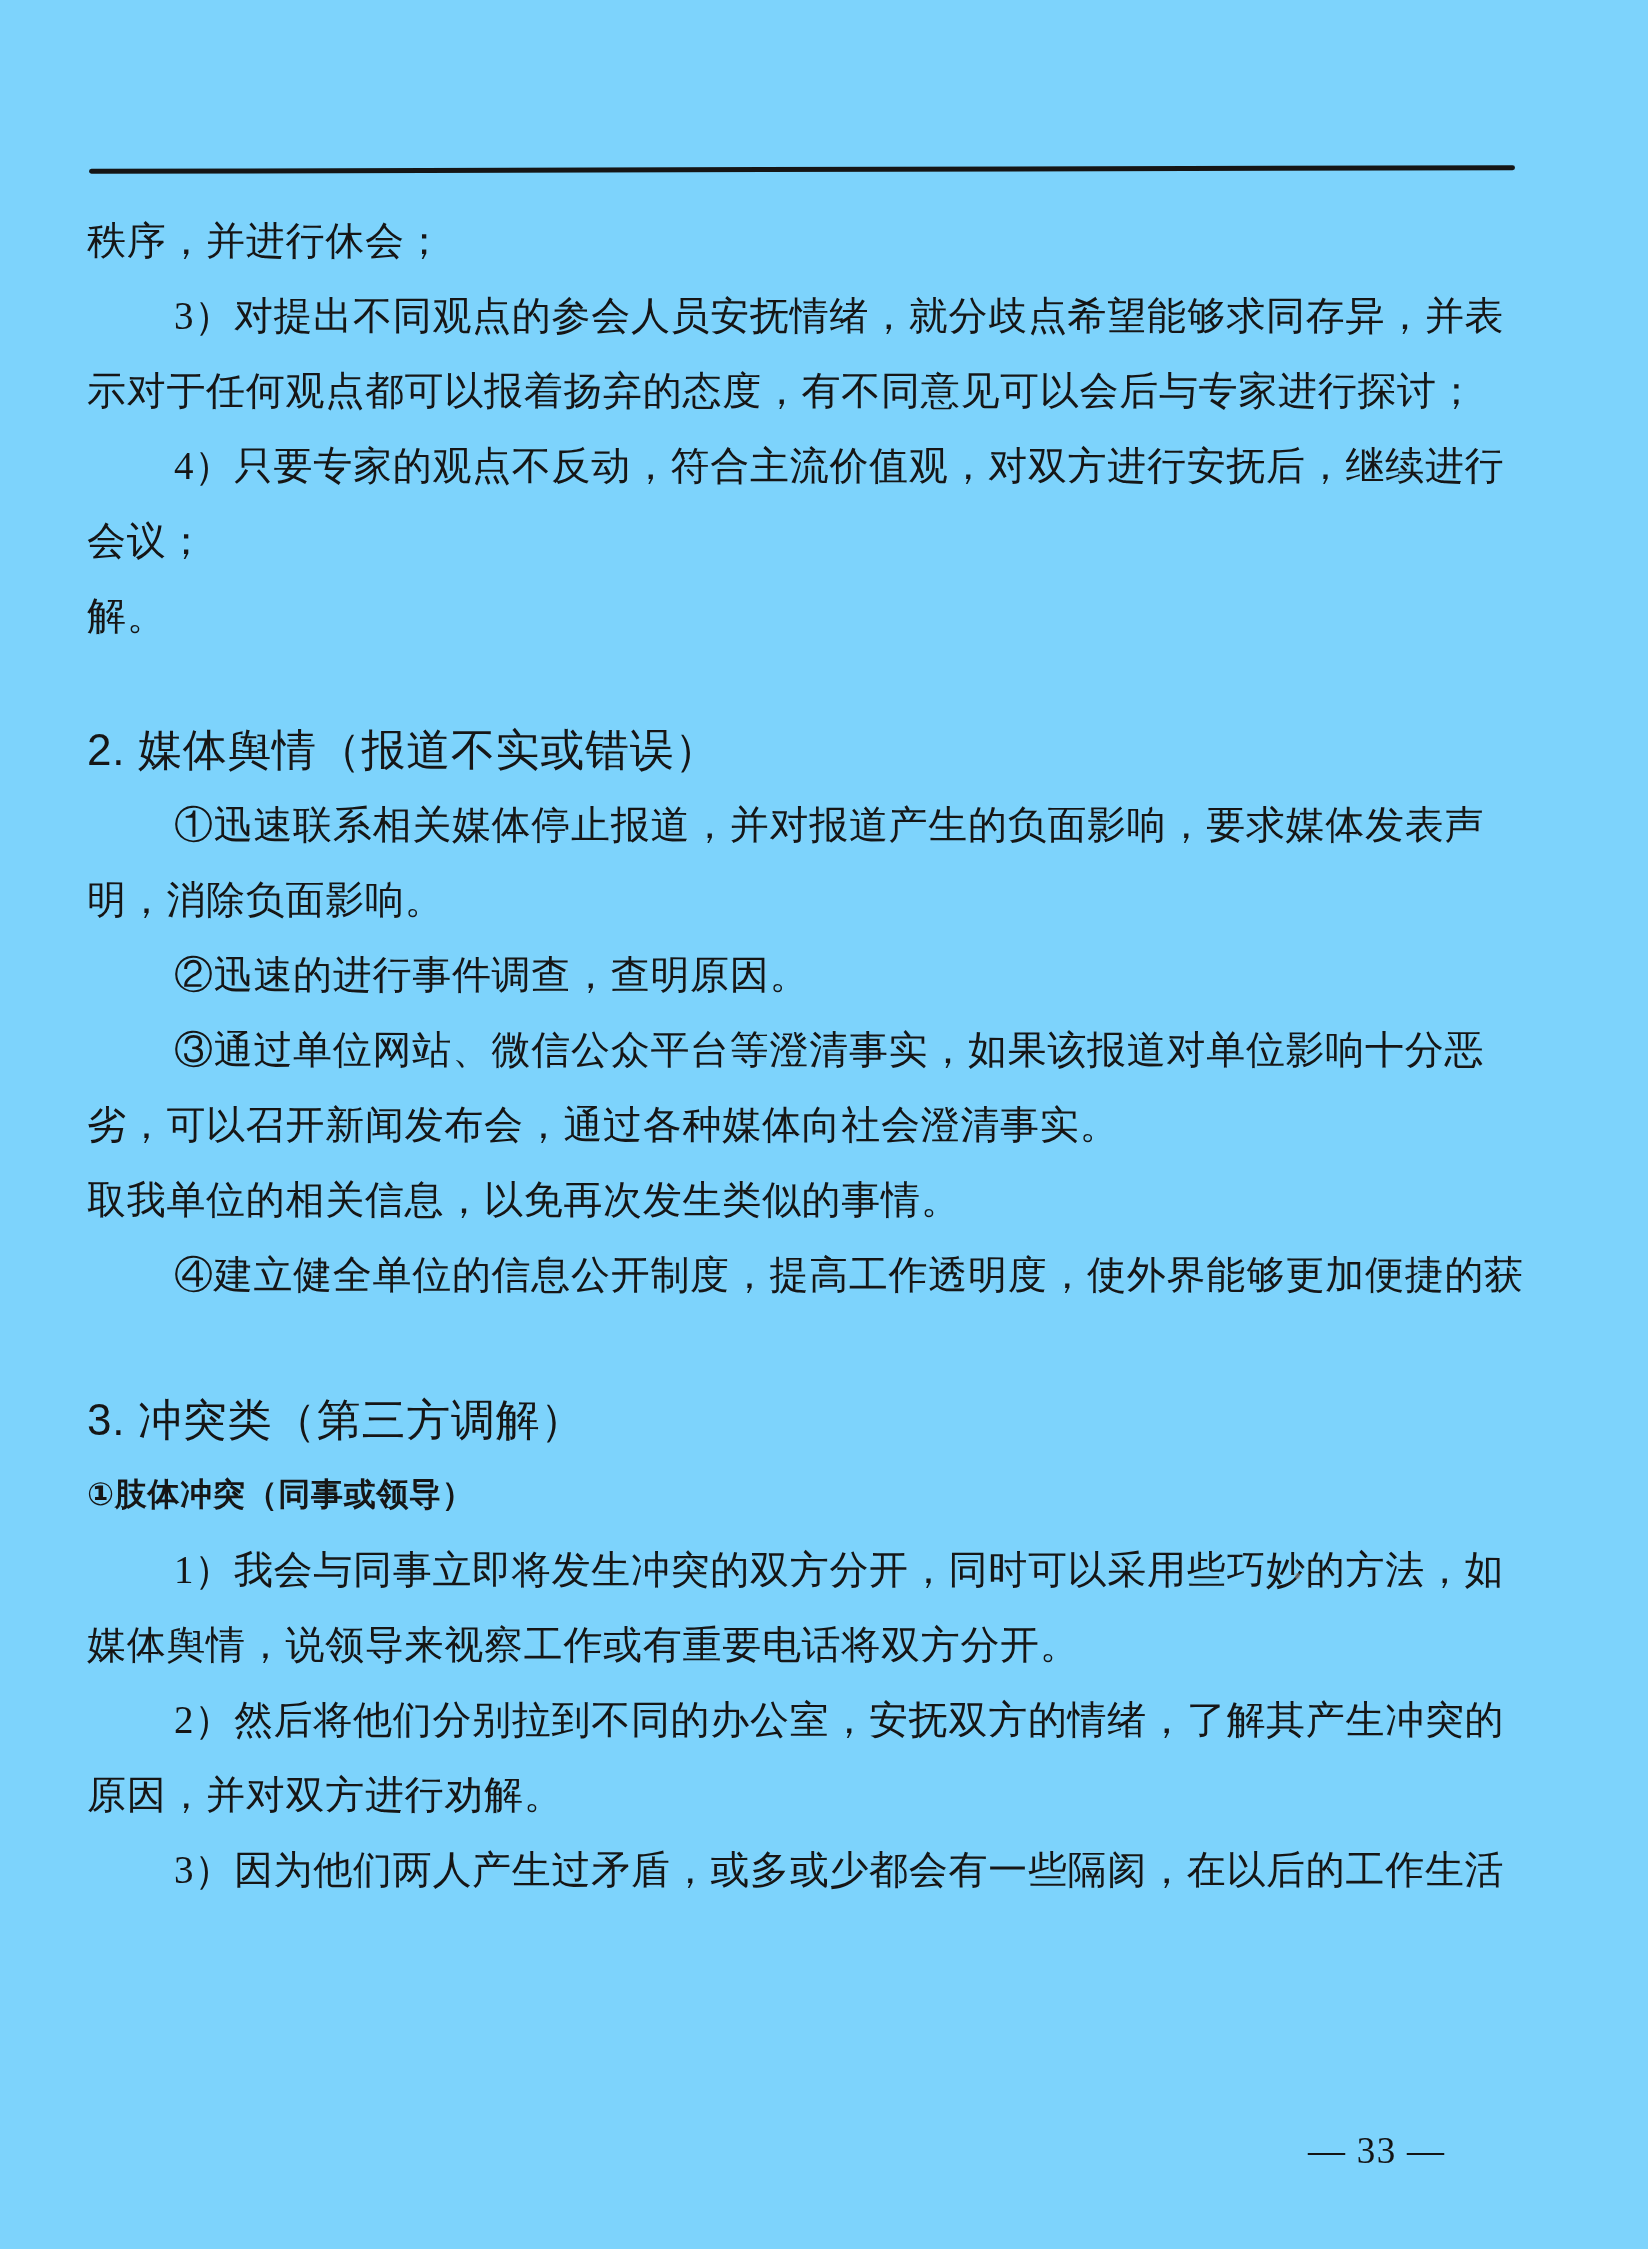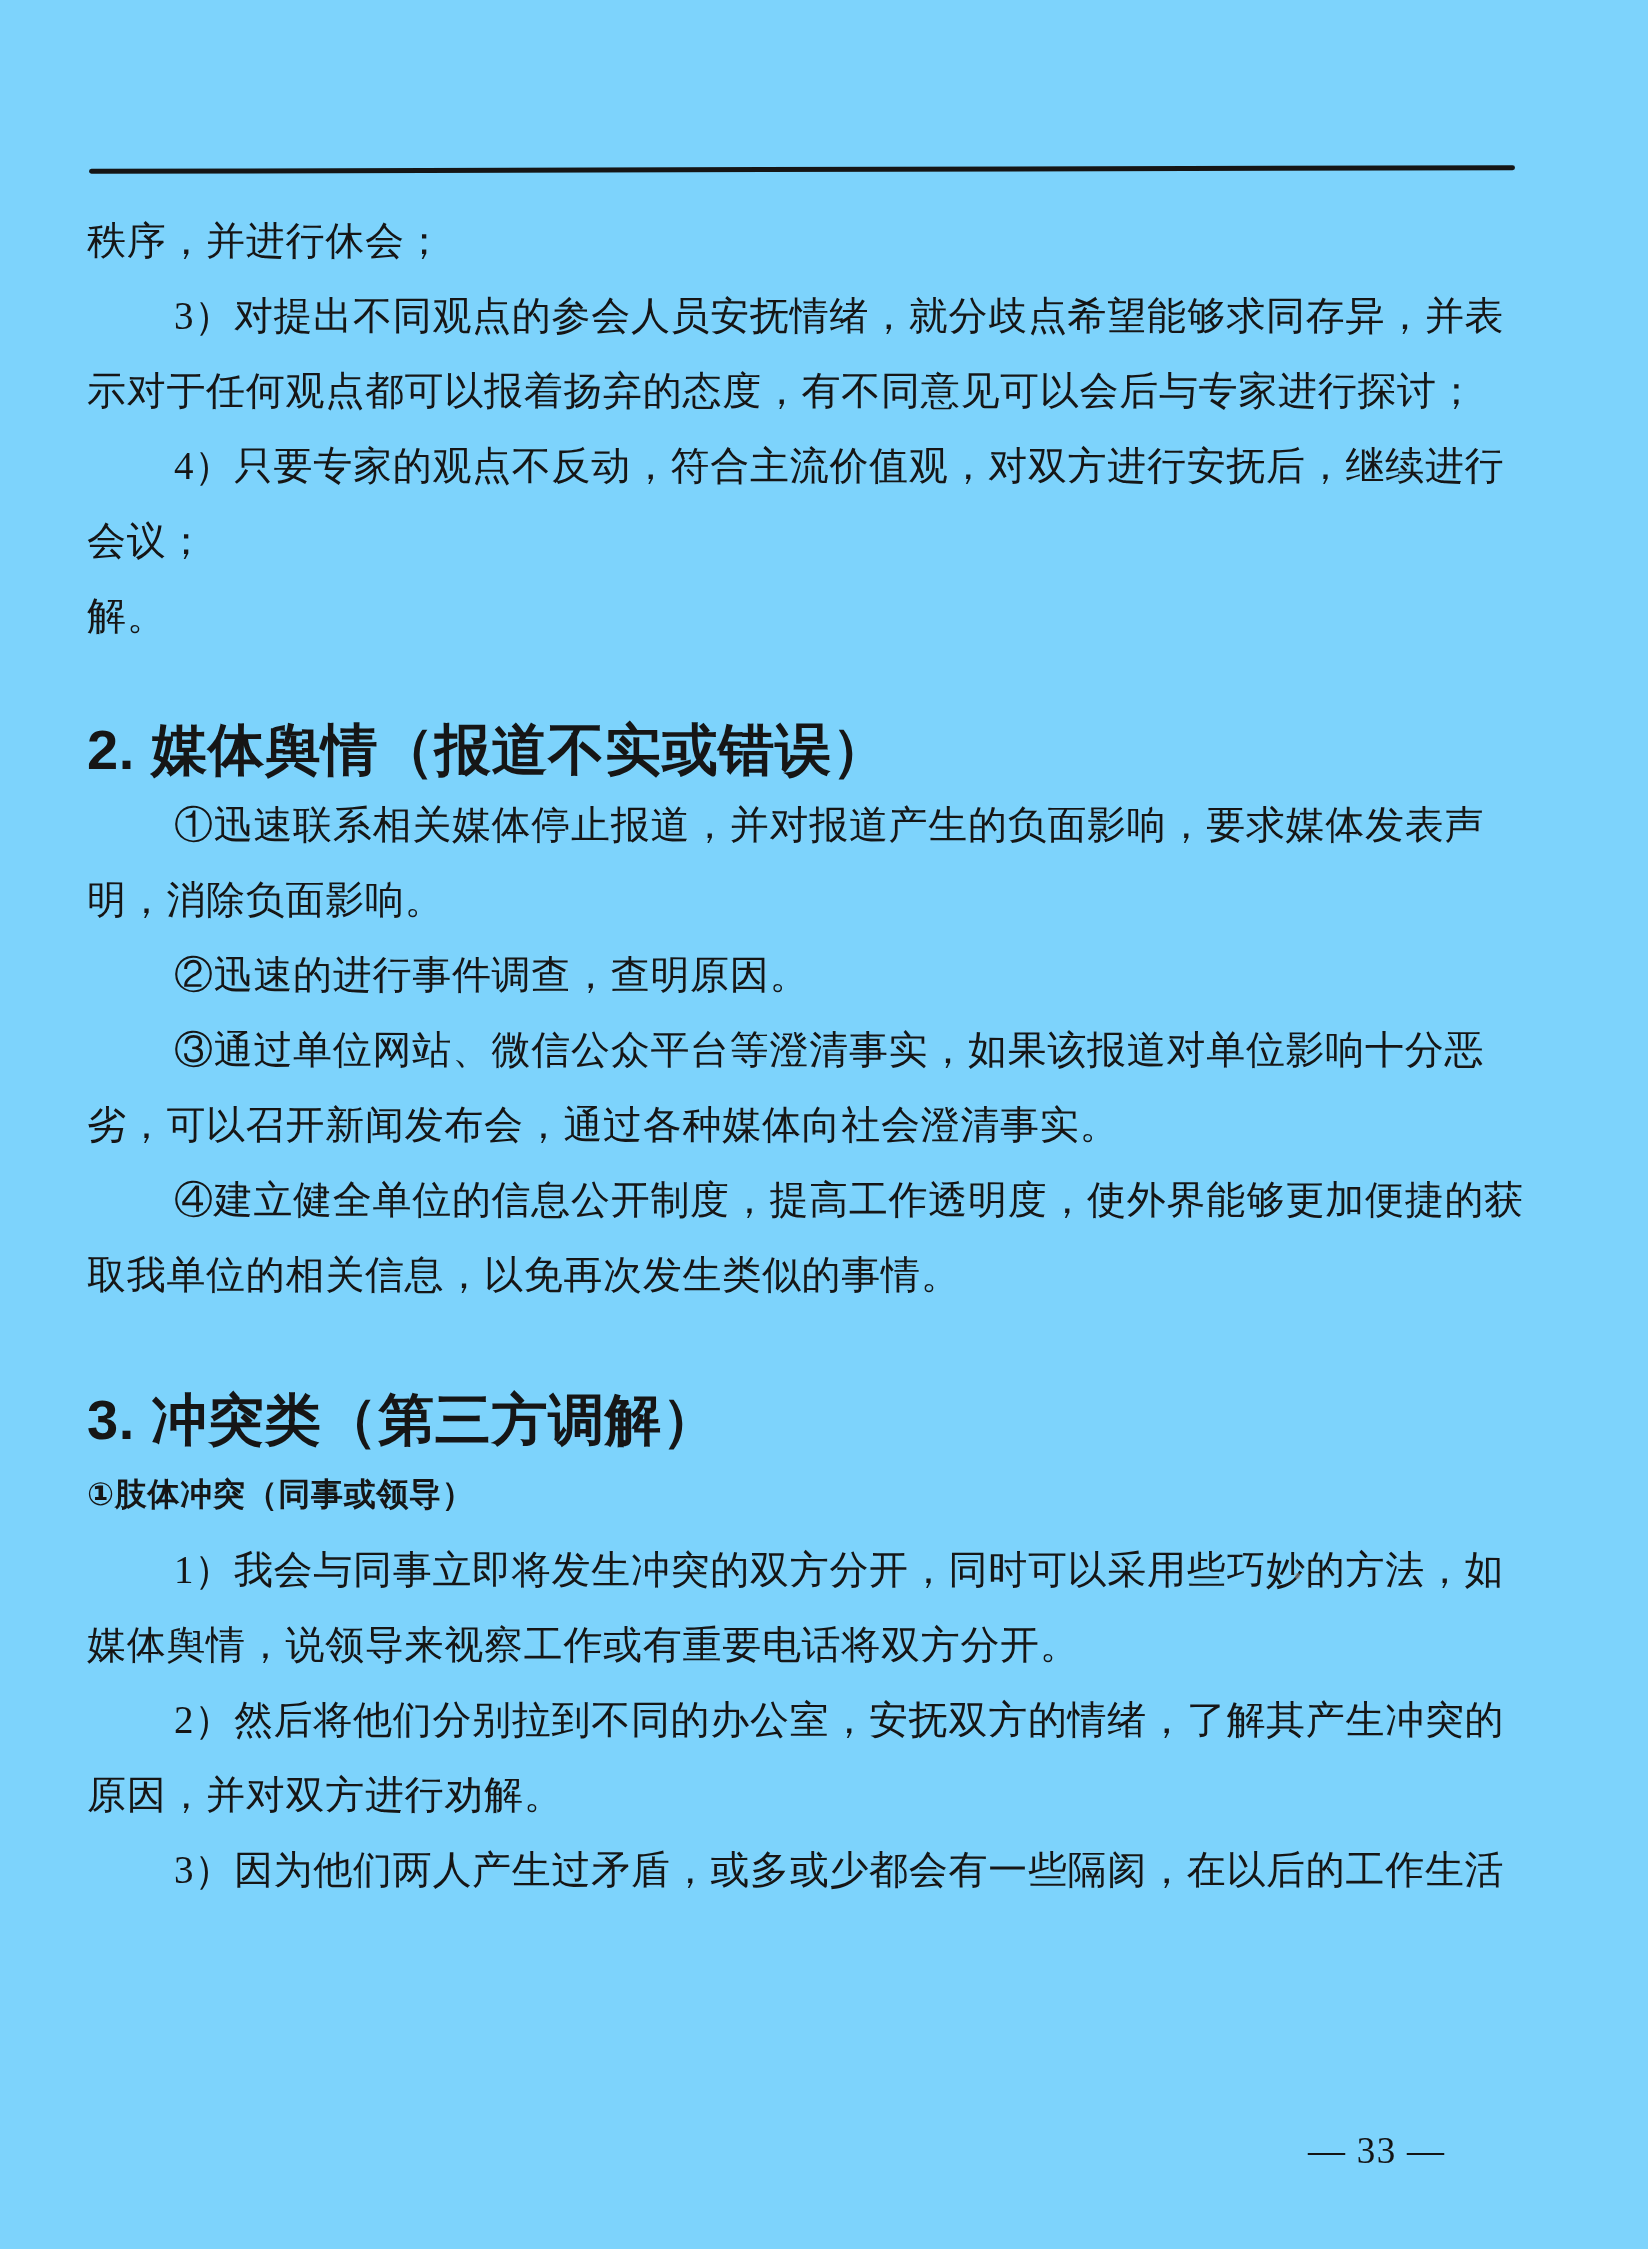--- a/index.html
+++ b/index.html
@@ -37,22 +37,22 @@
     line-height: 75px;
     height: 75px;
     white-space: nowrap;
     letter-spacing: 0.7px;
   }
   .indent {
     padding-left: 87px;
   }
   .heading {
     font-family: "Liberation Sans", "DejaVu Sans", sans-serif;
-    font-weight: 700;
-    font-size: 56px;
+    font-weight: 400;
+    font-size: 44px;
   }
   .subheading {
     font-family: "Liberation Sans", "DejaVu Sans", sans-serif;
     font-weight: 700;
     font-size: 32px;
   }
   .gap-sec2 { margin-top: 59px; }
   .gap-sec3 { margin-top: 70px; }
   .page-number {
     position: absolute;
@@ -89,22 +89,22 @@
     <div class="line">示对于任何观点都可以报着扬弃的态度，有不同意见可以会后与专家进行探讨；</div>
     <div class="line indent">4）只要专家的观点不反动，符合主流价值观，对双方进行安抚后，继续进行</div>
     <div class="line">会议；</div>
     <div class="line">解。</div>
     <div class="line heading gap-sec2">2. 媒体舆情（报道不实或错误）</div>
     <div class="line indent">①迅速联系相关媒体停止报道，并对报道产生的负面影响，要求媒体发表声</div>
     <div class="line">明，消除负面影响。</div>
     <div class="line indent">②迅速的进行事件调查，查明原因。</div>
     <div class="line indent">③通过单位网站、微信公众平台等澄清事实，如果该报道对单位影响十分恶</div>
     <div class="line">劣，可以召开新闻发布会，通过各种媒体向社会澄清事实。</div>
+    <div class="line">取我单位的相关信息，以免再次发生类似的事情。</div>
     <div class="line indent">④建立健全单位的信息公开制度，提高工作透明度，使外界能够更加便捷的获</div>
-    <div class="line">取我单位的相关信息，以免再次发生类似的事情。</div>
     <div class="line heading gap-sec3">3. 冲突类（第三方调解）</div>
     <div class="line subheading">①肢体冲突（同事或领导）</div>
     <div class="line indent">1）我会与同事立即将发生冲突的双方分开，同时可以采用些巧妙的方法，如</div>
     <div class="line">媒体舆情，说领导来视察工作或有重要电话将双方分开。</div>
     <div class="line indent">2）然后将他们分别拉到不同的办公室，安抚双方的情绪，了解其产生冲突的</div>
     <div class="line">原因，并对双方进行劝解。</div>
     <div class="line indent">3）因为他们两人产生过矛盾，或多或少都会有一些隔阂，在以后的工作生活</div>
   </div>
 
   <div class="scan-speck"></div>

